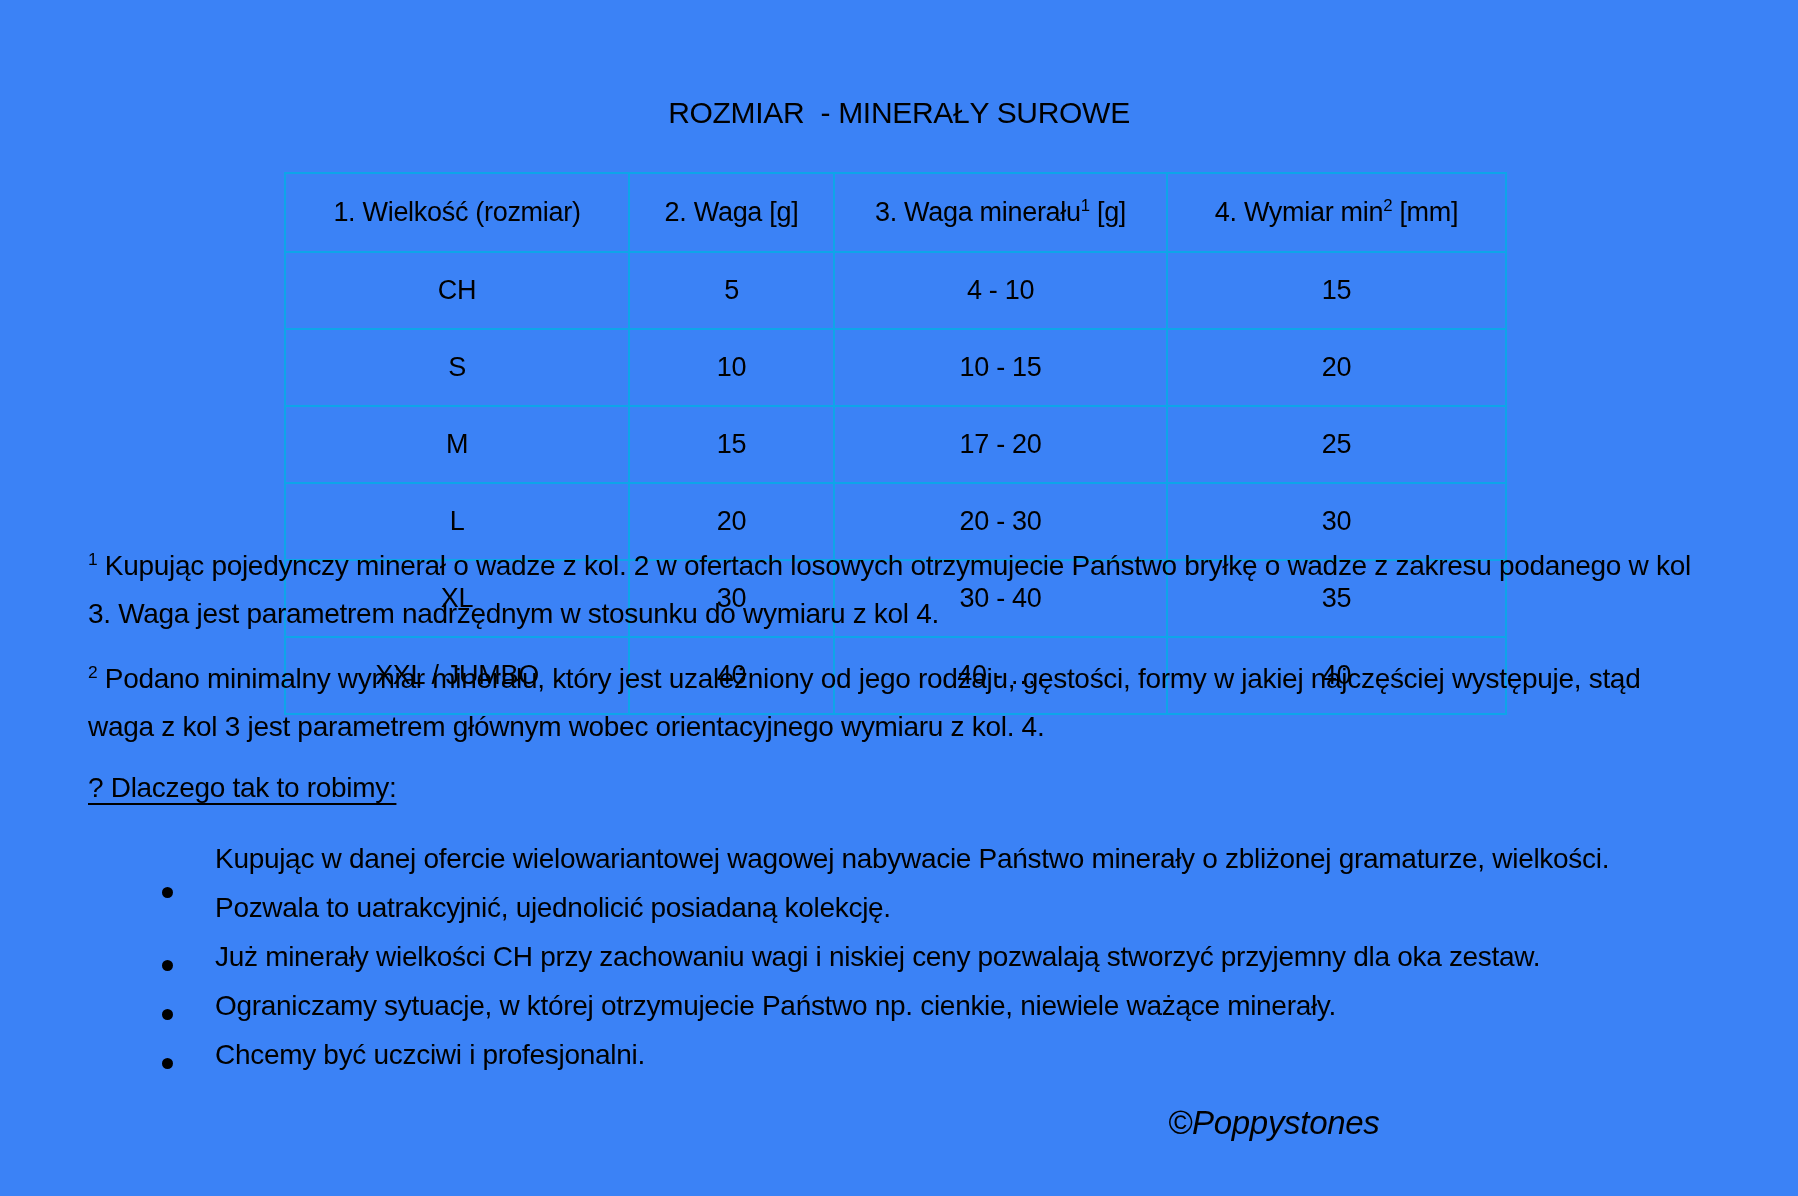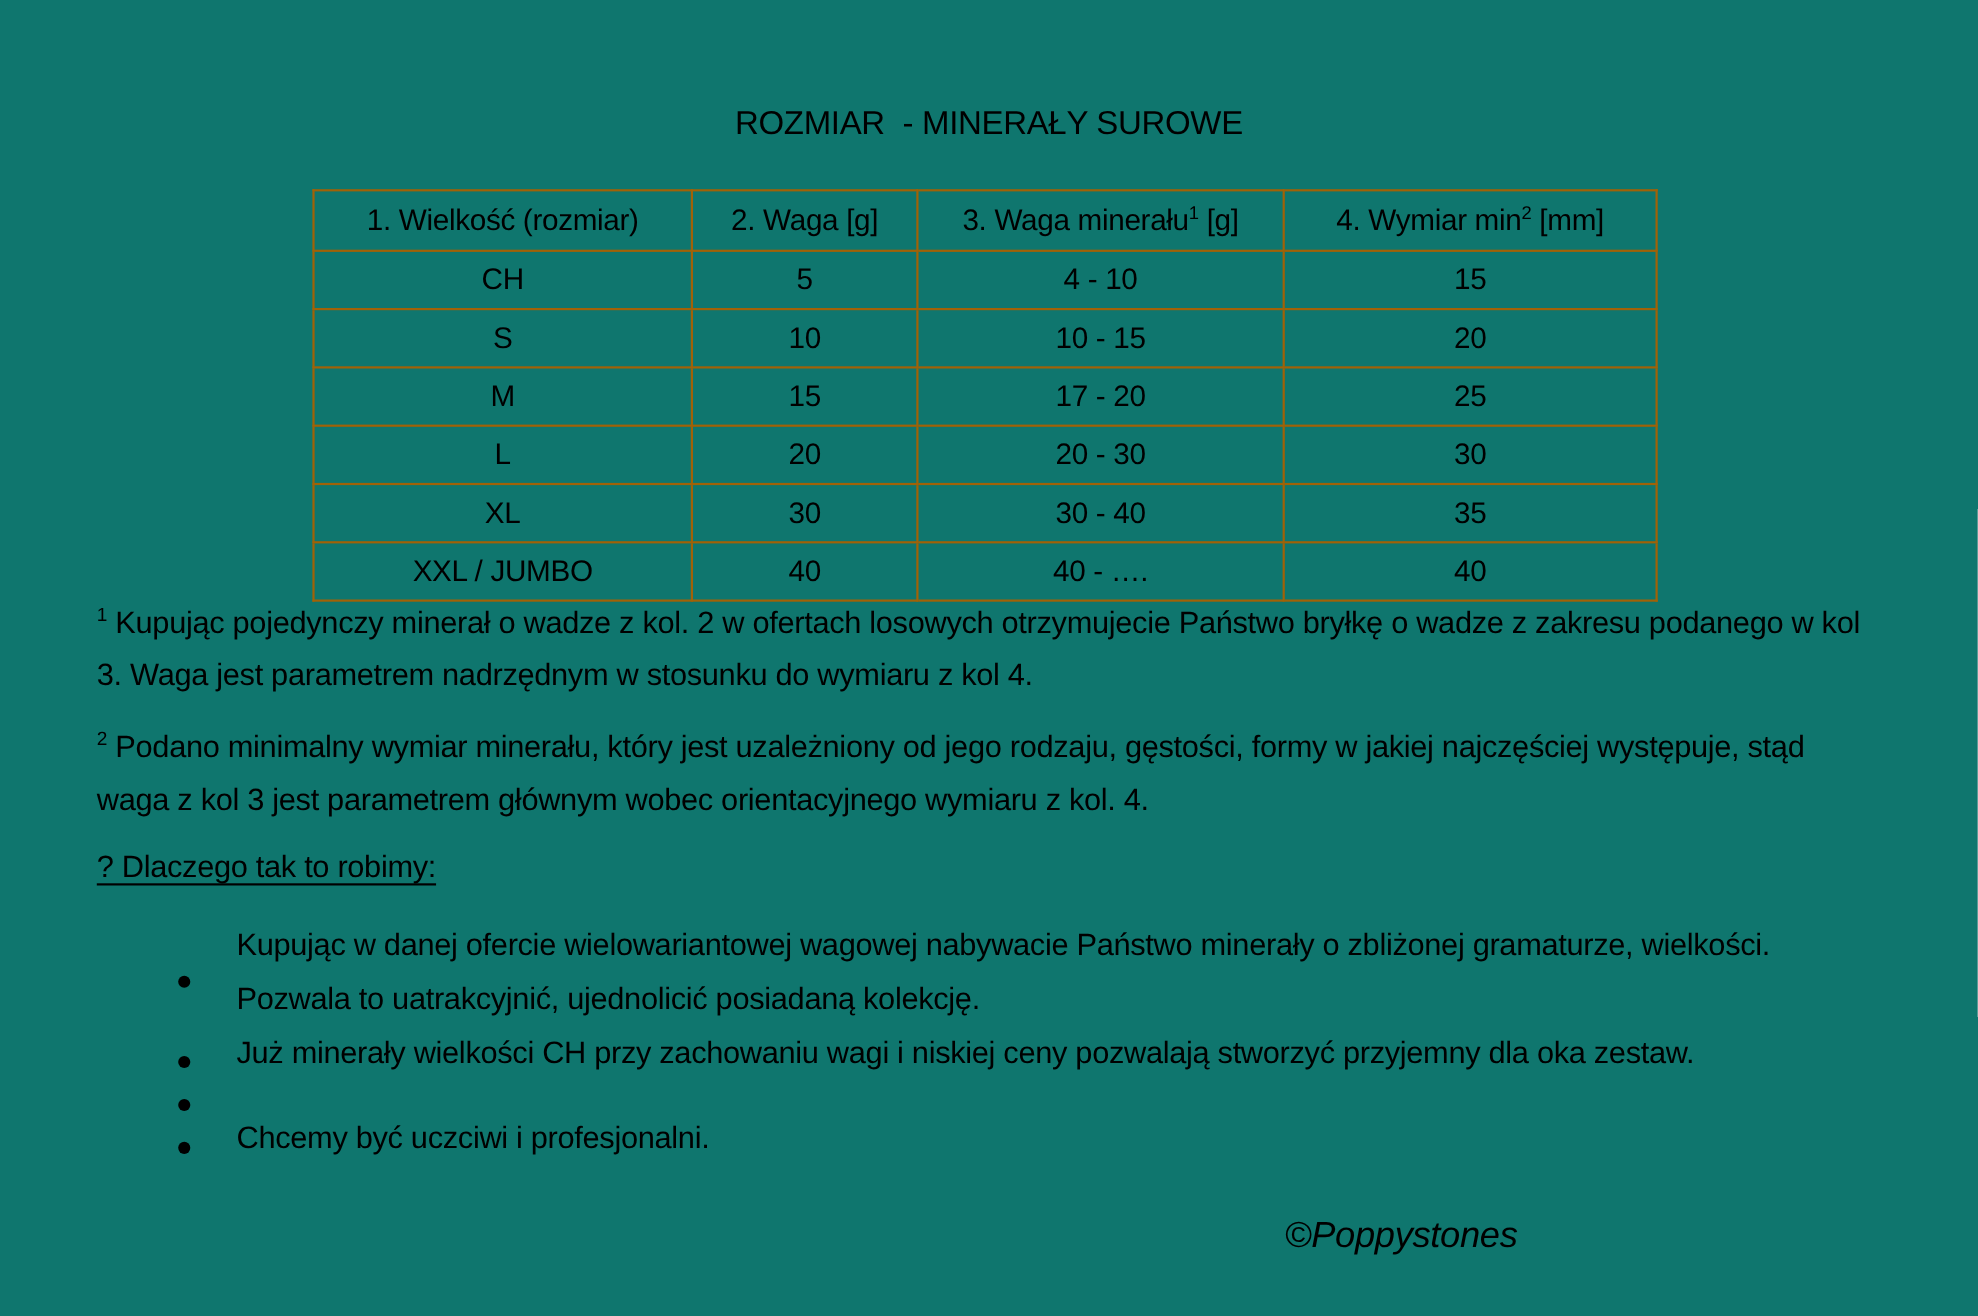--- a/index.html
+++ b/index.html
@@ -1,20 +1,20 @@
 <!DOCTYPE html>
 <html><head>
 <meta charset="utf-8">
 <style>
   html, body { margin: 0; padding: 0; background: #e8e8e8; }
   .page {
     position: relative;
     width: 1798px;
     height: 1196px;
-    background: #0f766e;
+    background: #3b82f6;
     font-family: "Liberation Sans", sans-serif;
     color: #000000;
     overflow: hidden;
     letter-spacing: -0.3px;
   }
   .title {
     position: absolute;
     top: 96px;
     left: 0;
     width: 1798px;
@@ -23,23 +23,23 @@
     white-space: pre;
   }
   table.size-table {
     position: absolute;
     left: 284px;
     top: 172px;
     border-collapse: collapse;
     table-layout: fixed;
   }
   table.size-table th, table.size-table td {
-    border: 2px solid #a16207;
+    border: 2px solid #0ea5e9;
     height: 43px;
-    padding: 4px 4px;
+    padding: 16px 4px;
     text-align: center;
     vertical-align: middle;
     font-size: 27px;
     font-weight: normal;
   }
   table.size-table thead th { height: 45px; }
   .c1 { width: 344px; }
   .c2 { width: 205px; }
   .c3 { width: 333px; }
   .c4 { width: 339px; }
@@ -168,20 +168,21 @@
     <li>
       <span class="dot"></span>
       <span class="btext">Kupując w danej ofercie wielowariantowej wagowej nabywacie Państwo minerały o zbliżonej gramaturze, wielkości. Pozwala to uatrakcyjnić, ujednolicić posiadaną kolekcję.</span>
     </li>
     <li>
       <span class="dot"></span>
       <span class="btext">Już minerały wielkości CH przy zachowaniu wagi i niskiej ceny pozwalają stworzyć przyjemny dla oka zestaw.</span>
     </li>
     <li>
       <span class="dot"></span>
+      <span class="btext">Ograniczamy sytuacje, w której otrzymujecie Państwo np. cienkie, niewiele ważące minerały.</span>
     </li>
     <li>
       <span class="dot"></span>
       <span class="btext">Chcemy być uczciwi i profesjonalni.</span>
     </li>
   </ul>
 
   <div class="copyright">©Poppystones</div>
 
 </div>

